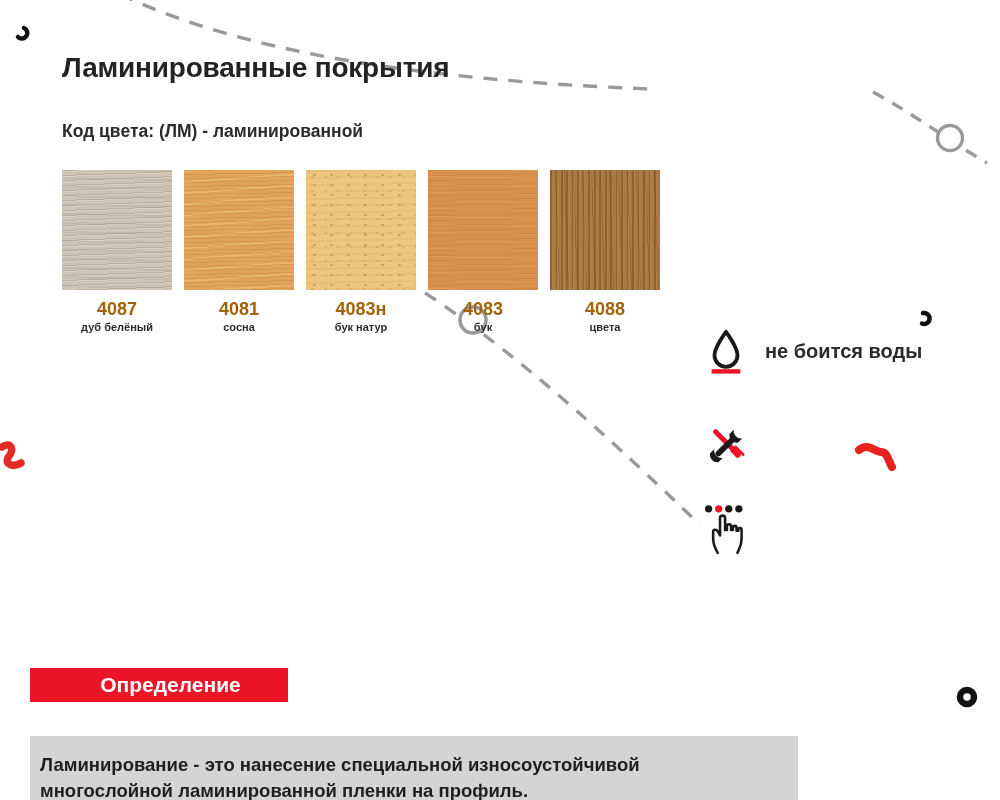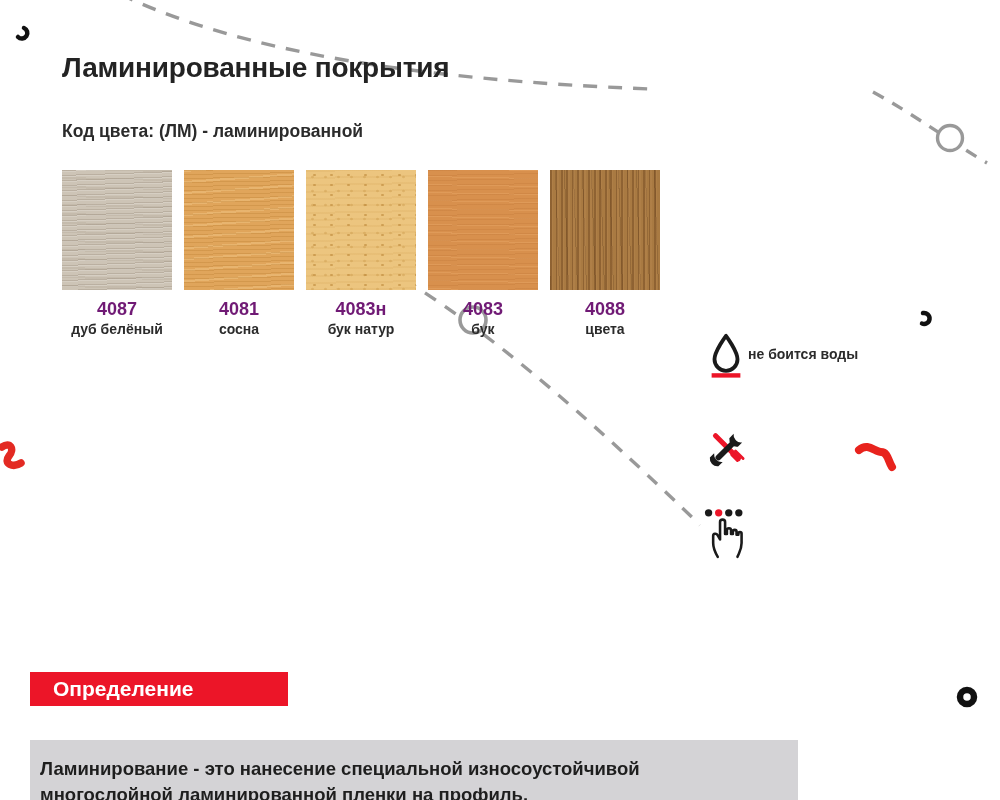--- a/index.html
+++ b/index.html
@@ -32,34 +32,34 @@
       radial-gradient(rgba(185,130,50,.55) 1.2px, transparent 1.7px),
       radial-gradient(rgba(200,150,70,.4) 1px, transparent 1.5px),
       repeating-linear-gradient(179deg, rgba(210,160,80,.18) 0 2px, transparent 2px 7px);
       background-size:17px 10px, 13px 14px, auto;}
   .sw-3{background-image:
       repeating-linear-gradient(179deg, rgba(170,95,35,.16) 0 1px, transparent 1px 5px),
       repeating-linear-gradient(181deg, rgba(255,200,140,.18) 0 1px, transparent 1px 8px);}
   .sw-4{background-image:
       repeating-linear-gradient(90deg, rgba(100,60,25,.38) 0 1.5px, rgba(195,145,90,.22) 1.5px 3px, transparent 3px 5.5px),
       repeating-linear-gradient(88deg, rgba(80,48,20,.22) 0 1px, transparent 1px 9px);}
-  .swatch-code{margin-top:9px;font-size:18px;font-weight:bold;color:#701a75;}
-  .swatch-name{margin-top:1px;font-size:14px;font-weight:600;color:#2b2b2b;}
+  .swatch-code{margin-top:9px;font-size:18px;font-weight:bold;color:#a16207;}
+  .swatch-name{margin-top:1px;font-size:11px;font-weight:600;color:#2b2b2b;}
 
   
   .feat-row{display:flex;align-items:center;}
   .feat-icon{width:44px;flex:0 0 44px;display:flex;justify-content:center;}
-  .feat-label{font-size:14px;font-weight:600;line-height:1.22;color:#2b2b2b;max-width:230px;}
+  .feat-label{margin-left:17px;font-size:20px;font-weight:600;line-height:1.22;color:#2b2b2b;max-width:230px;}
   .feat-1{left:704px;top:112px;}
   .feat-2{left:704px;top:165px;}
   .feat-3{left:704px;top:203px;}
 
   
   .banner{background:var(--accent-red,#ec1528);color:#ffffff;font-weight:bold;font-size:21px;
-          display:flex;align-items:center;padding-left:23px;box-sizing:border-box;}
+          display:flex;align-items:center;padding-left:23px;box-sizing:border-box;justify-content:center;}
   .banner-def{left:30px;top:316px;width:258px;height:34px;}
   .panel{background:var(--panel-gray,#d4d3d6);}
   .panel-def{left:30px;top:350px;width:768px;height:90px;}
   .def-text{position:absolute;left:10px;top:16px;max-width:700px;
             font-size:18.5px;font-weight:600;line-height:1.4;color:#1e1e1e;}
 </style>
 </head>
 <body style="--accent-red: #ec1528; --panel-gray: #d4d3d6; --text-dark: #262626; --decor-gray: #999999;">
 
 <svg id="decor" width="1000" height="800" viewBox="0 0 1000 800">

